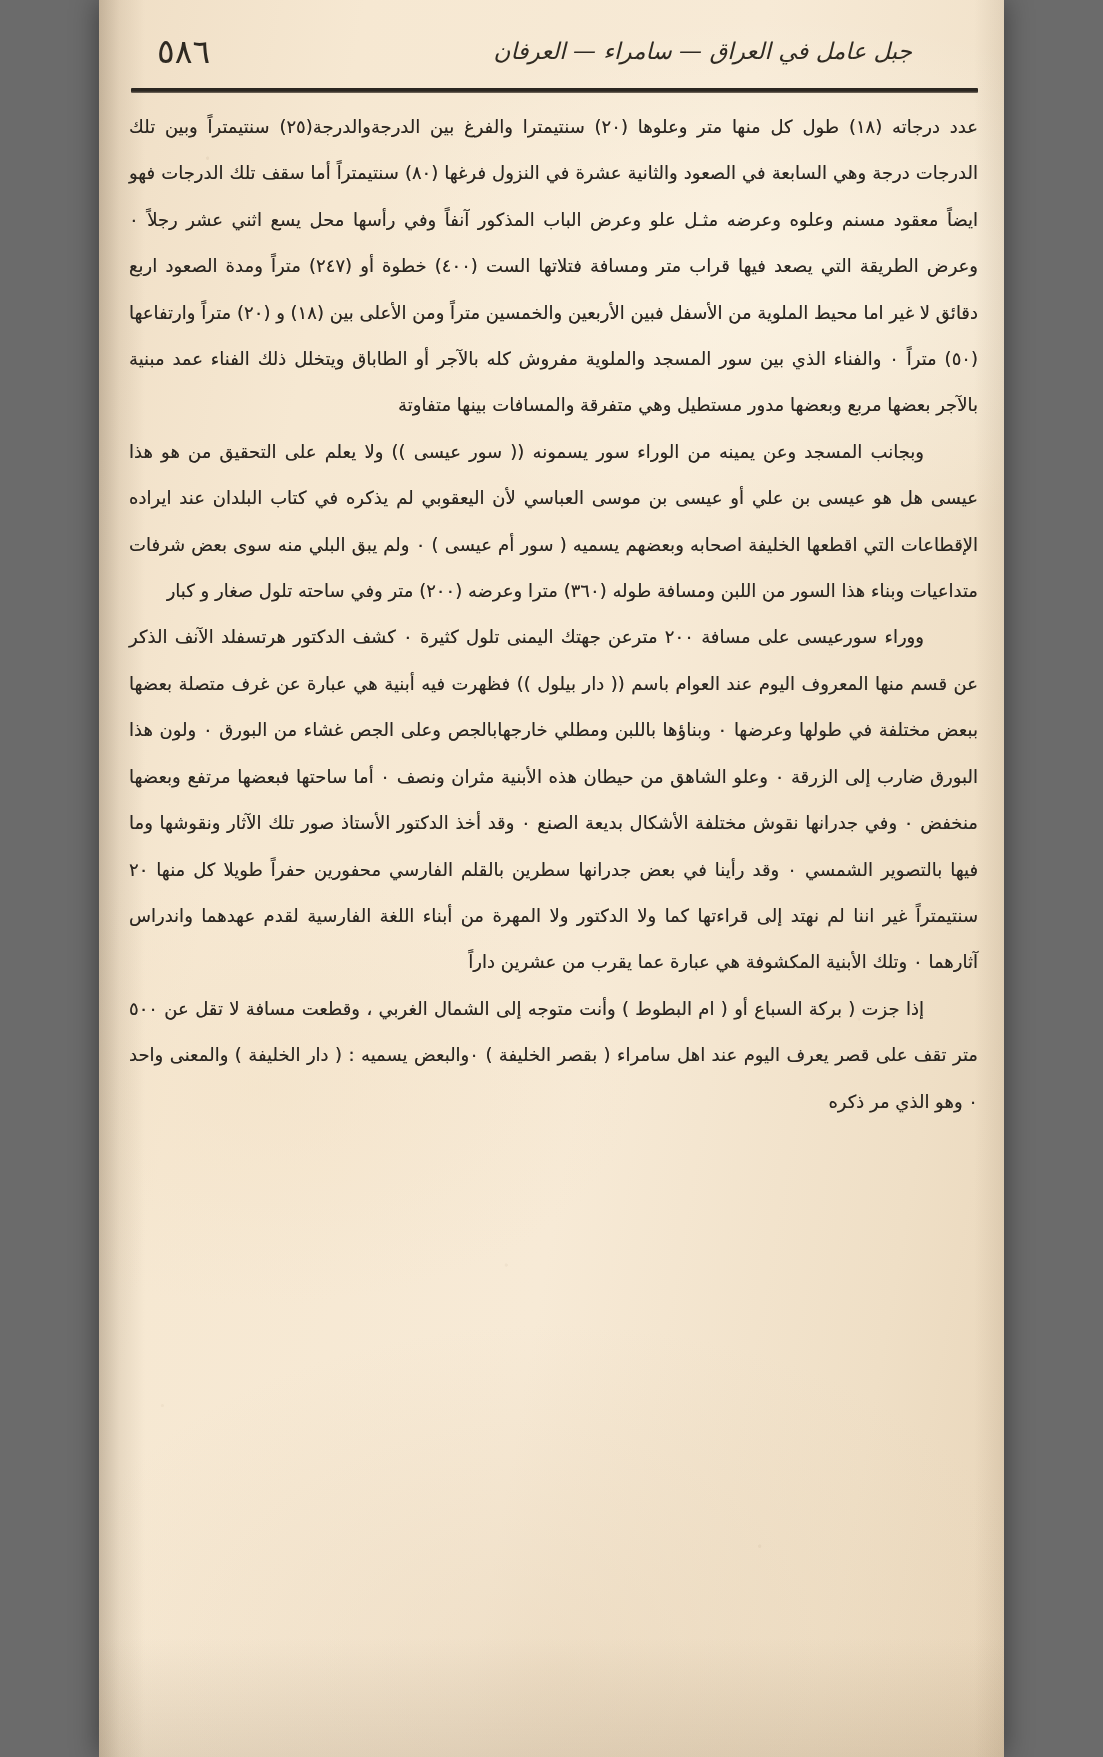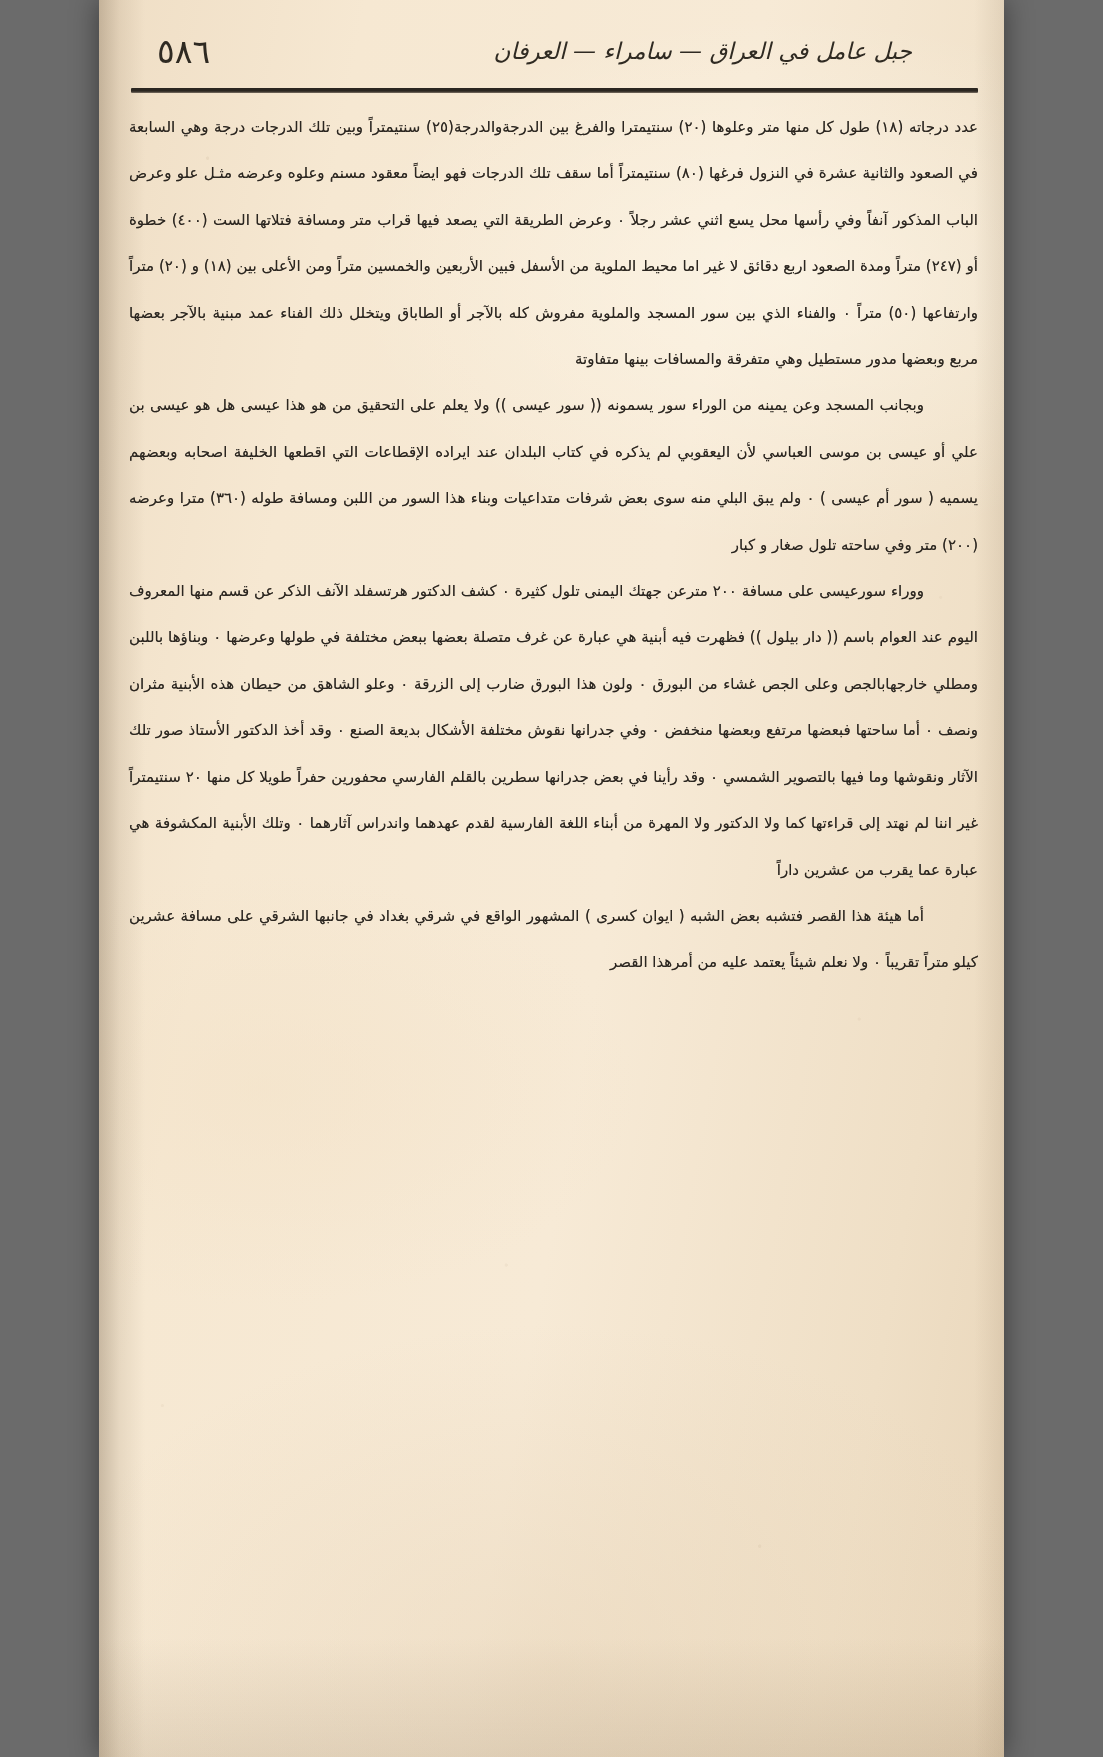--- a/index.html
+++ b/index.html
@@ -112,21 +112,21 @@
     position: absolute;
     left: 30px;
     right: 26px;
     top: 104px;
     bottom: 18px;
     direction: rtl;
     text-align: justify;
     text-align-last: right;
     color: #2b2620;
     font-family: "DejaVu Sans", "Liberation Sans", sans-serif;
-    font-size: 15px;
+    font-size: 18px;
     line-height: 46.4px;
   }
   .body-col p {
     margin: 0;
     text-indent: 0;
   }
   .body-col p.indent {
     text-indent: 54px;
   }
 
@@ -149,16 +149,16 @@
     <div class="folio">٥٨٦</div>
     <div class="head-title">جبل عامل في العراق — سامراء — العرفان</div>
   </div>
 
   <div class="head-rule"></div>
 
   <div class="body-col">
     <p>عدد درجاته (١٨) طول كل منها متر وعلوها (٢٠) سنتيمترا والفرغ بين الدرجةوالدرجة(٢٥) سنتيمتراً وبين تلك الدرجات درجة وهي السابعة في الصعود والثانية عشرة في النزول فرغها (٨٠) سنتيمتراً أما سقف تلك الدرجات فهو ايضاً معقود مسنم وعلوه وعرضه مثـل علو وعرض الباب المذكور آنفاً وفي رأسها محل يسع اثني عشر رجلاً ٠ وعرض الطريقة التي يصعد فيها قراب متر ومسافة فتلاتها الست (٤٠٠) خطوة أو (٢٤٧) متراً ومدة الصعود اربع دقائق لا غير اما محيط الملوية من الأسفل فبين الأربعين والخمسين متراً ومن الأعلى بين (١٨) و (٢٠) متراً وارتفاعها (٥٠) متراً ٠ والفناء الذي بين سور المسجد والملوية مفروش كله بالآجر أو الطاباق ويتخلل ذلك الفناء عمد مبنية بالآجر بعضها مربع وبعضها مدور مستطيل وهي متفرقة والمسافات بينها متفاوتة</p>
     <p class="indent">وبجانب المسجد وعن يمينه من الوراء سور يسمونه (( سور عيسى )) ولا يعلم على التحقيق من هو هذا عيسى هل هو عيسى بن علي أو عيسى بن موسى العباسي لأن اليعقوبي لم يذكره في كتاب البلدان عند ايراده الإقطاعات التي اقطعها الخليفة اصحابه وبعضهم يسميه ( سور أم عيسى ) ٠ ولم يبق البلي منه سوى بعض شرفات متداعيات وبناء هذا السور من اللبن ومسافة طوله (٣٦٠) مترا وعرضه (٢٠٠) متر وفي ساحته تلول صغار و كبار</p>
     <p class="indent">ووراء سورعيسى على مسافة ٢٠٠ مترعن جهتك اليمنى تلول كثيرة ٠ كشف الدكتور هرتسفلد الآنف الذكر عن قسم منها المعروف اليوم عند العوام باسم (( دار بيلول )) فظهرت فيه أبنية هي عبارة عن غرف متصلة بعضها ببعض مختلفة في طولها وعرضها ٠ وبناؤها باللبن ومطلي خارجهابالجص وعلى الجص غشاء من البورق ٠ ولون هذا البورق ضارب إلى الزرقة ٠ وعلو الشاهق من حيطان هذه الأبنية مثران ونصف ٠ أما ساحتها فبعضها مرتفع وبعضها منخفض ٠ وفي جدرانها نقوش مختلفة الأشكال بديعة الصنع ٠ وقد أخذ الدكتور الأستاذ صور تلك الآثار ونقوشها وما فيها بالتصوير الشمسي ٠ وقد رأينا في بعض جدرانها سطرين بالقلم الفارسي محفورين حفراً طويلا كل منها ٢٠ سنتيمتراً غير اننا لم نهتد إلى قراءتها كما ولا الدكتور ولا المهرة من أبناء اللغة الفارسية لقدم عهدهما واندراس آثارهما ٠ وتلك الأبنية المكشوفة هي عبارة عما يقرب من عشرين داراً</p>
-    <p class="indent">أما هيئة هذا القصر فتشبه بعض الشبه ( ايوان كسرى ) المشهور الواقع في شرقي بغداد في جانبها الشرقي على مسافة عشرين كيلو متراً تقريباً ٠ ولا نعلم شيئاً يعتمد عليه من أمرهذا القصر</p>
+    <p class="indent">إذا جزت ( بركة السباع أو ( ام البطوط ) وأنت متوجه إلى الشمال الغربي ، وقطعت مسافة لا تقل عن ٥٠٠ متر تقف على قصر يعرف اليوم عند اهل سامراء ( بقصر الخليفة ) ٠والبعض يسميه : ( دار الخليفة ) والمعنى واحد ٠ وهو الذي مر ذكره</p>
   </div>
 
 </div>
 
 </body></html>

